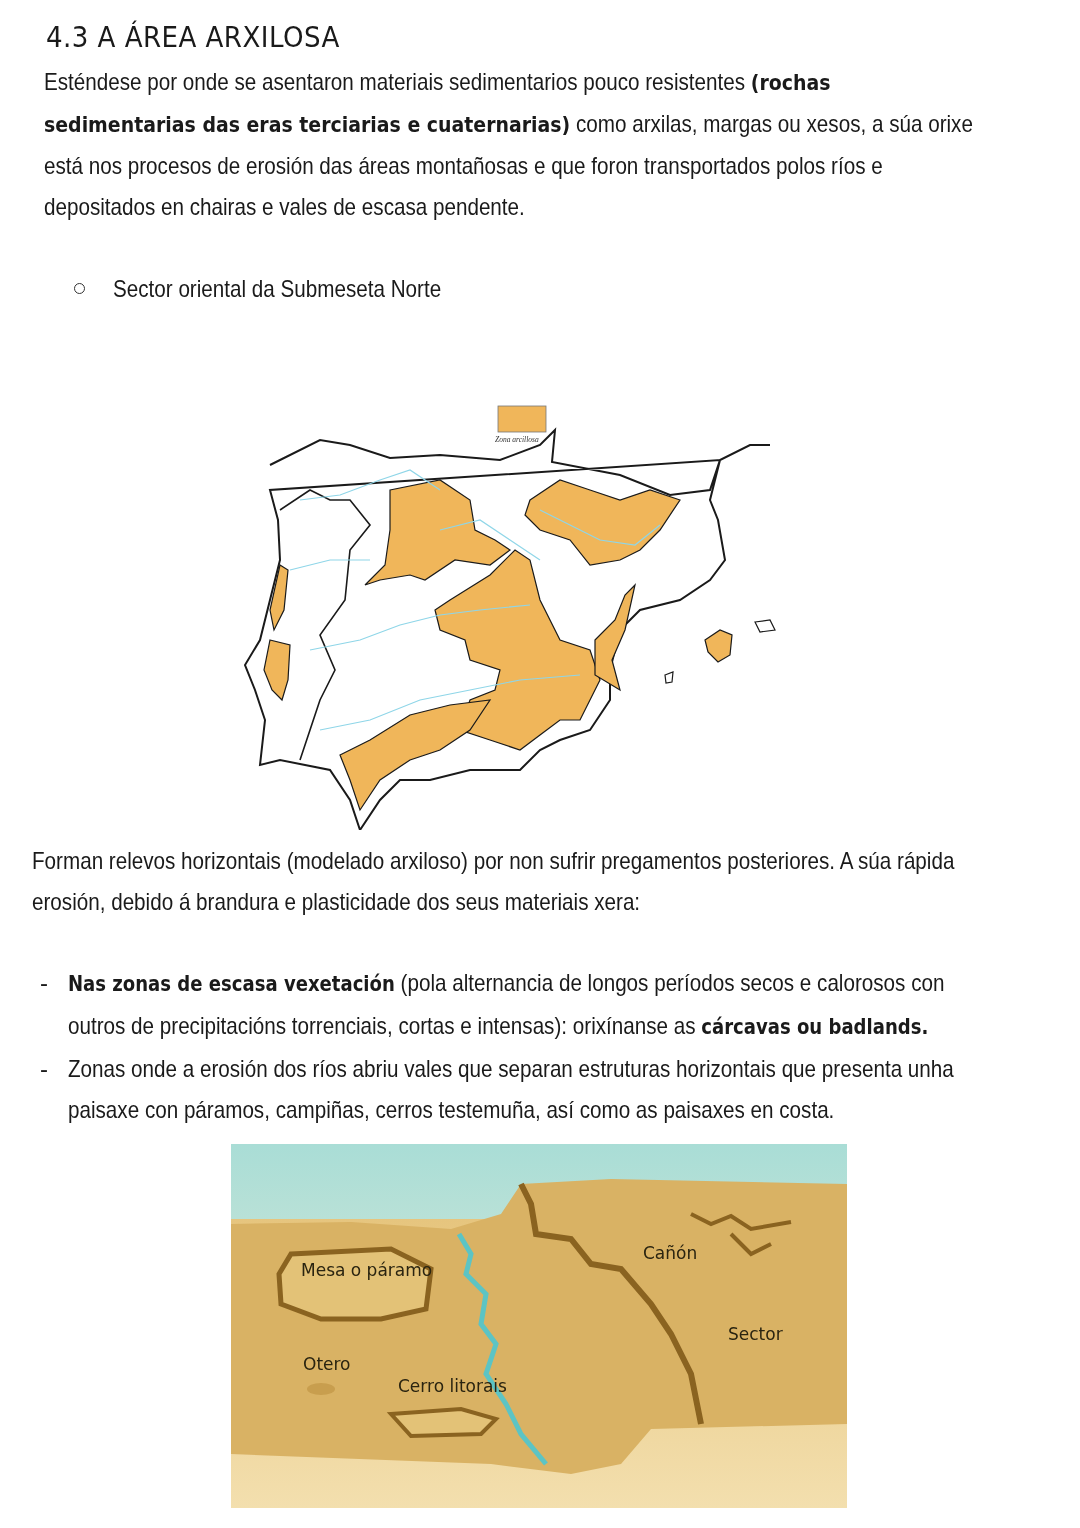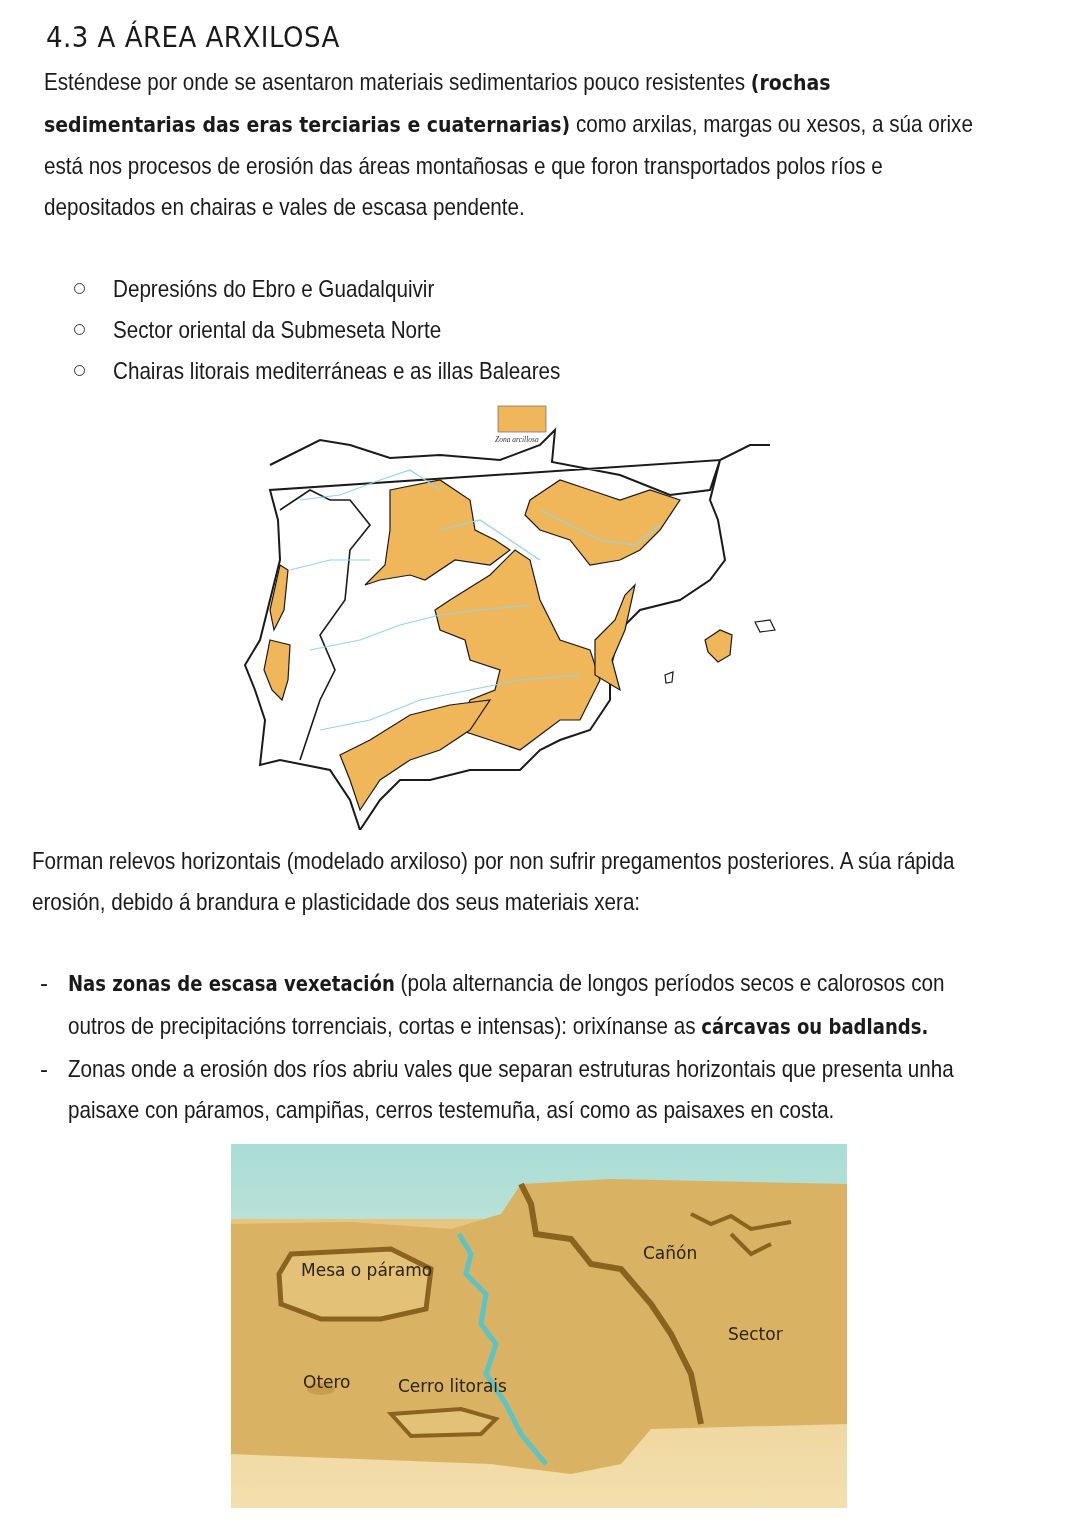--- a/index.html
+++ b/index.html
@@ -32,29 +32,21 @@
 <div class="abs para p1">
   <div><span>Esténdese por onde se asentaron materiais sedimentarios pouco resistentes </span><b>(rochas</b></div>
   <div><b>sedimentarias das eras terciarias e cuaternarias)</b><span> como arxilas, margas ou xesos, a súa orixe</span></div>
   <div>está nos procesos de erosión das áreas montañosas e que foron transportados polos ríos e</div>
   <div>depositados en chairas e vales de escasa pendente.</div>
 </div>
 
 <div class="abs blist">
   <div class="item">
       <span class="dot"></span>
-      <span class="txt">Depresións do Ebro e Guadalquivir</span>
-    </div>
-  <div class="item">
-      <span class="dot"></span>
       <span class="txt">Sector oriental da Submeseta Norte</span>
-    </div>
-  <div class="item">
-      <span class="dot"></span>
-      <span class="txt">Chairas litorais mediterráneas e as illas Baleares</span>
     </div>
 </div>
 
 <div class="abs map">
   <svg width="560" height="430" viewBox="0 0 560 430">
 
     <rect x="258" y="6" width="48" height="26" fill="#f0b65a" stroke="#777" stroke-width="0.8"></rect>
     <text x="255" y="42" font-family="Liberation Serif, serif" font-size="7.5" fill="#333">Zona arcillosa</text>
 
     <path d="M30,65 L80,40 L110,45 L150,58 L200,55 L260,60 L300,45 L315,30 L312,62 L380,75 L430,95 L470,90 L480,60 L510,45 L530,45
@@ -125,15 +117,15 @@
     <path d="M290,40 L300,60 L305,90 L340,95 L360,120 L390,125 L420,160 L440,190 L460,230 L470,280" fill="none" stroke="#8a6320" stroke-width="6"></path>
     <path d="M60,110 L160,105 L200,125 L195,165 L150,175 L90,175 L50,160 L48,130 Z" fill="#e3c277" stroke="#8a6320" stroke-width="5"></path>
     <path d="M160,270 L230,265 L265,275 L250,290 L180,292 Z" fill="#e3c277" stroke="#8a6320" stroke-width="4"></path>
     <path d="M228,90 L240,110 L235,130 L255,150 L250,180 L265,200 L255,230 L275,260 L290,290 L315,320" fill="none" stroke="#5cc4c4" stroke-width="5"></path>
     <path d="M460,70 L480,80 L500,72 L520,85 L560,78 M500,90 L520,110 L540,100" fill="none" stroke="#8a6320" stroke-width="4"></path>
     <ellipse cx="90" cy="245" rx="14" ry="6" fill="#c89e4e"></ellipse>
   </svg>
   <div class="dlabel" style="left:70px;top:116px;">Mesa o páramo</div>
   <div class="dlabel" style="left:412px;top:99px;">Cañón</div>
   <div class="dlabel" style="left:497px;top:180px;">Sector</div>
-  <div class="dlabel" style="left:72px;top:228px;">Otero</div>
+  <div class="dlabel" style="left:72px;top:210px;">Otero</div>
   <div class="dlabel" style="left:167px;top:232px;">Cerro litorais</div>
 </div>
 
 </body></html>

